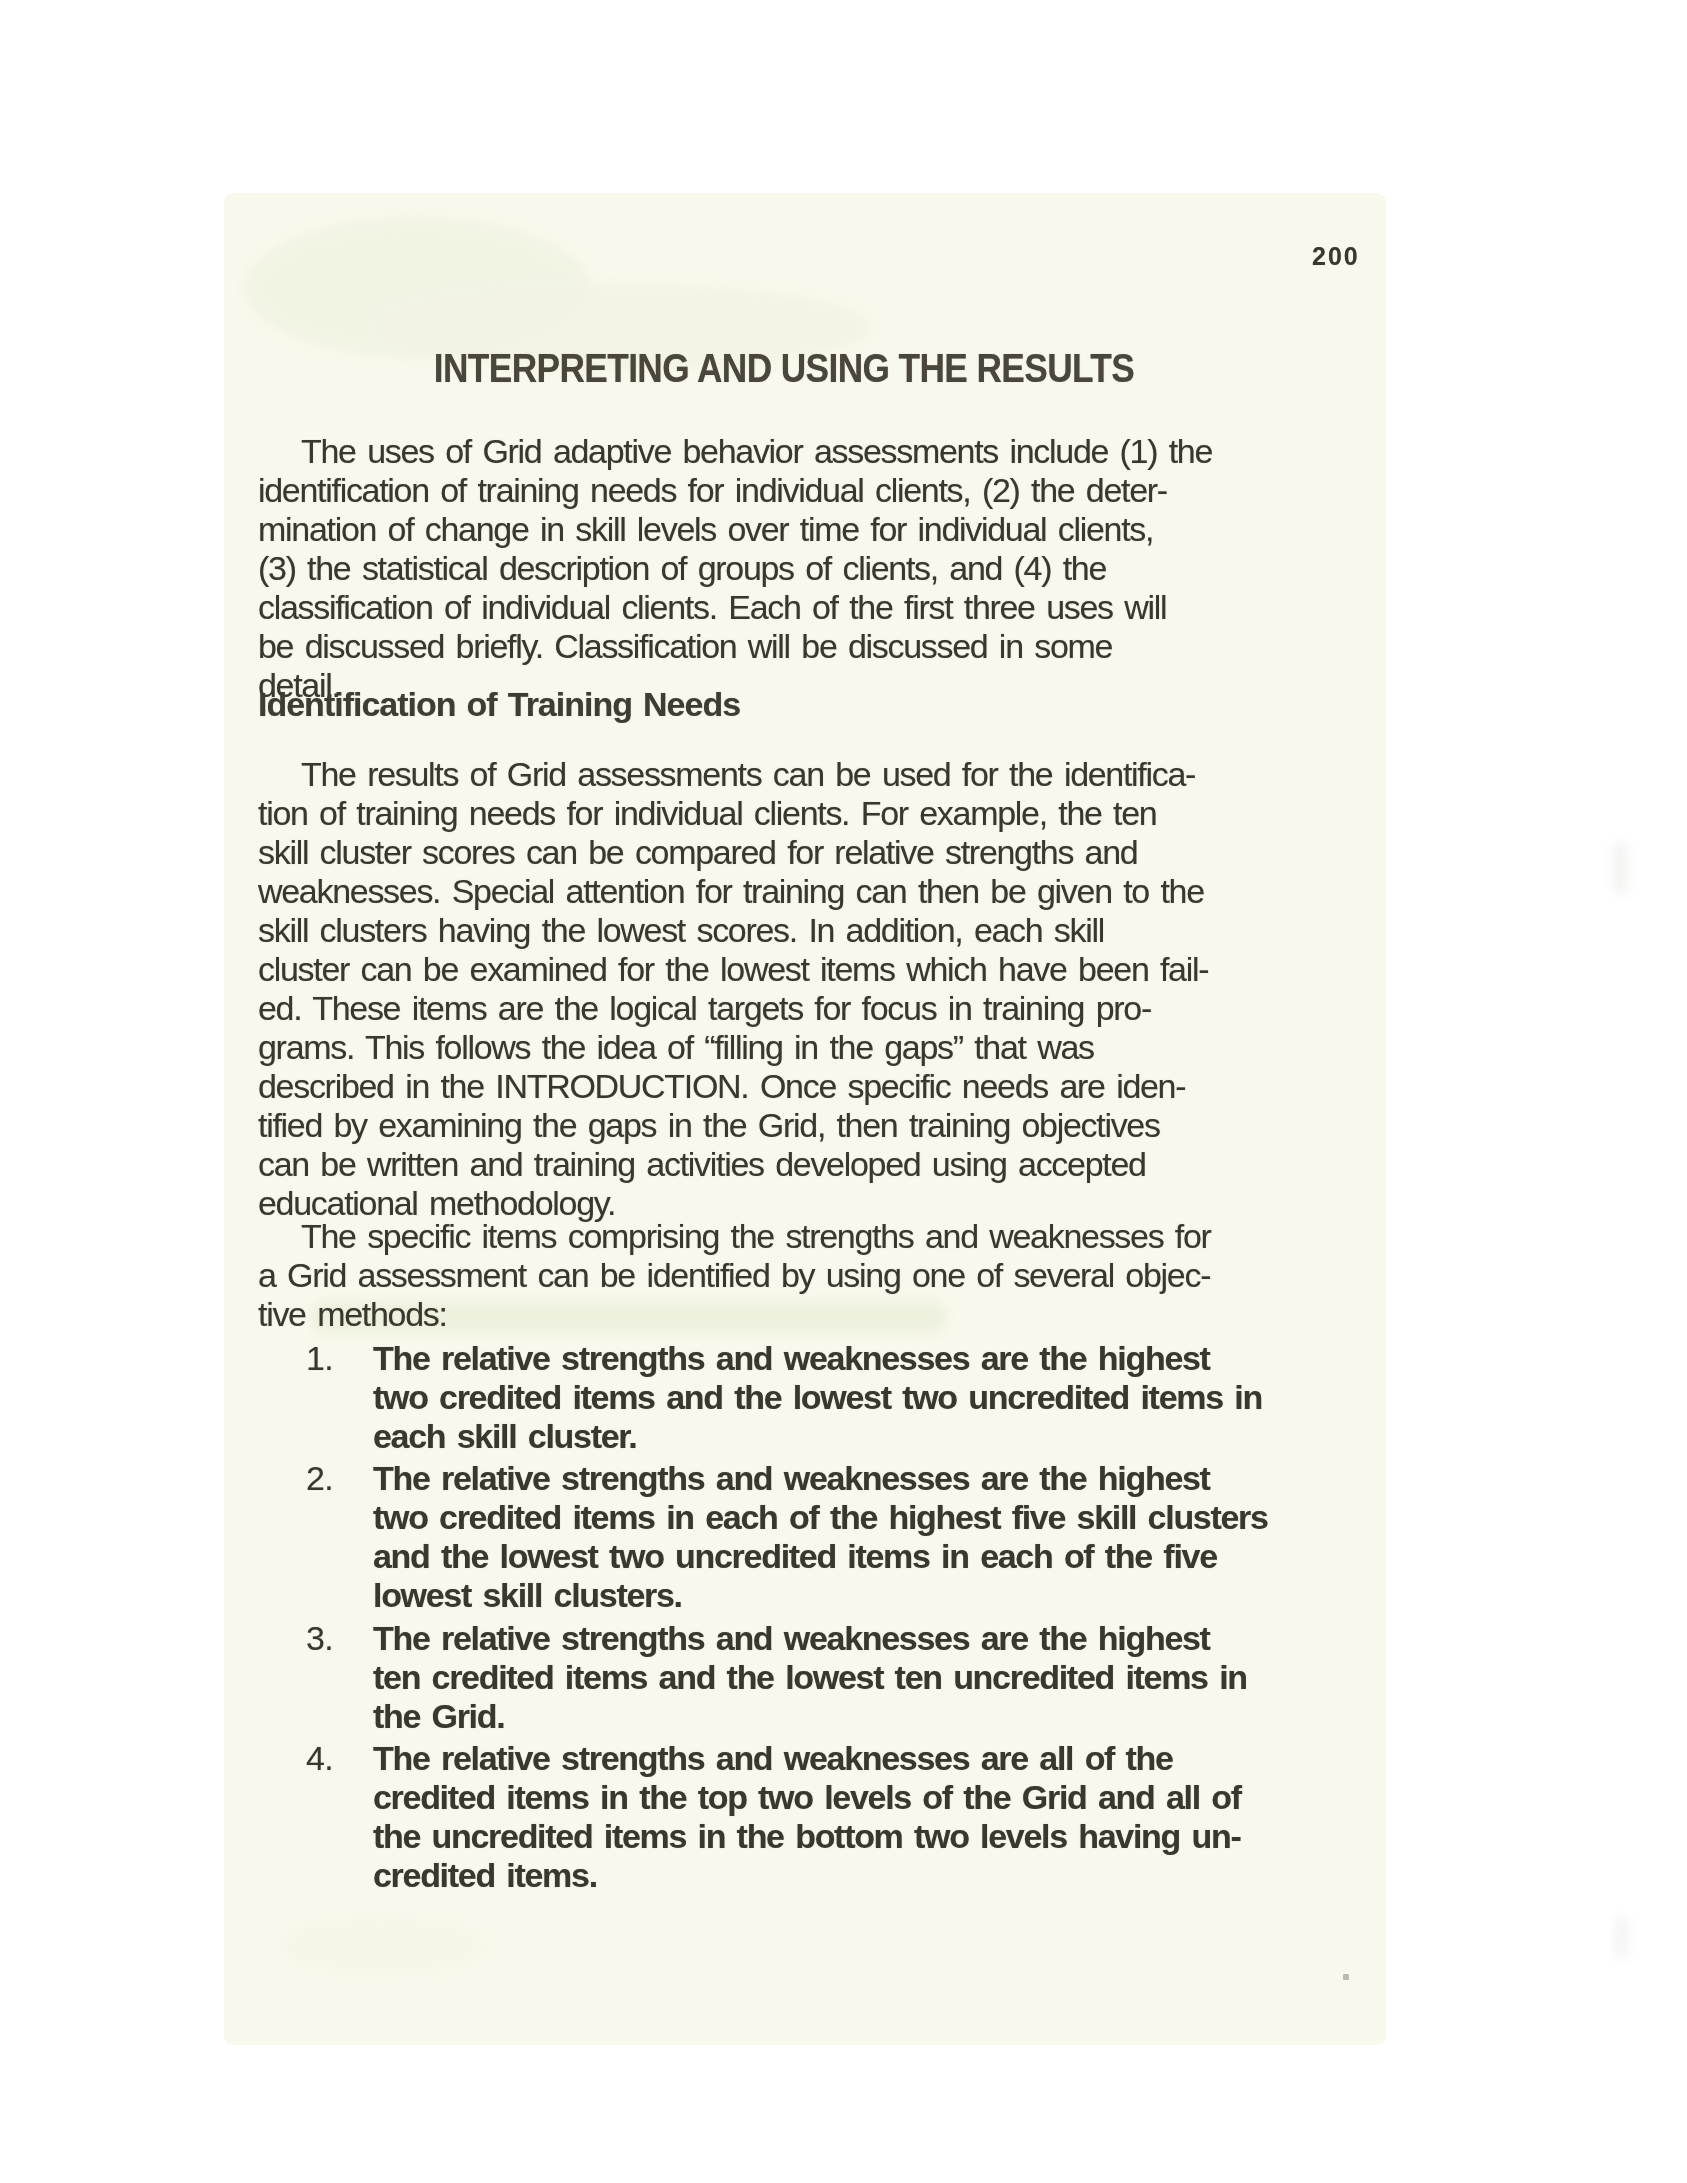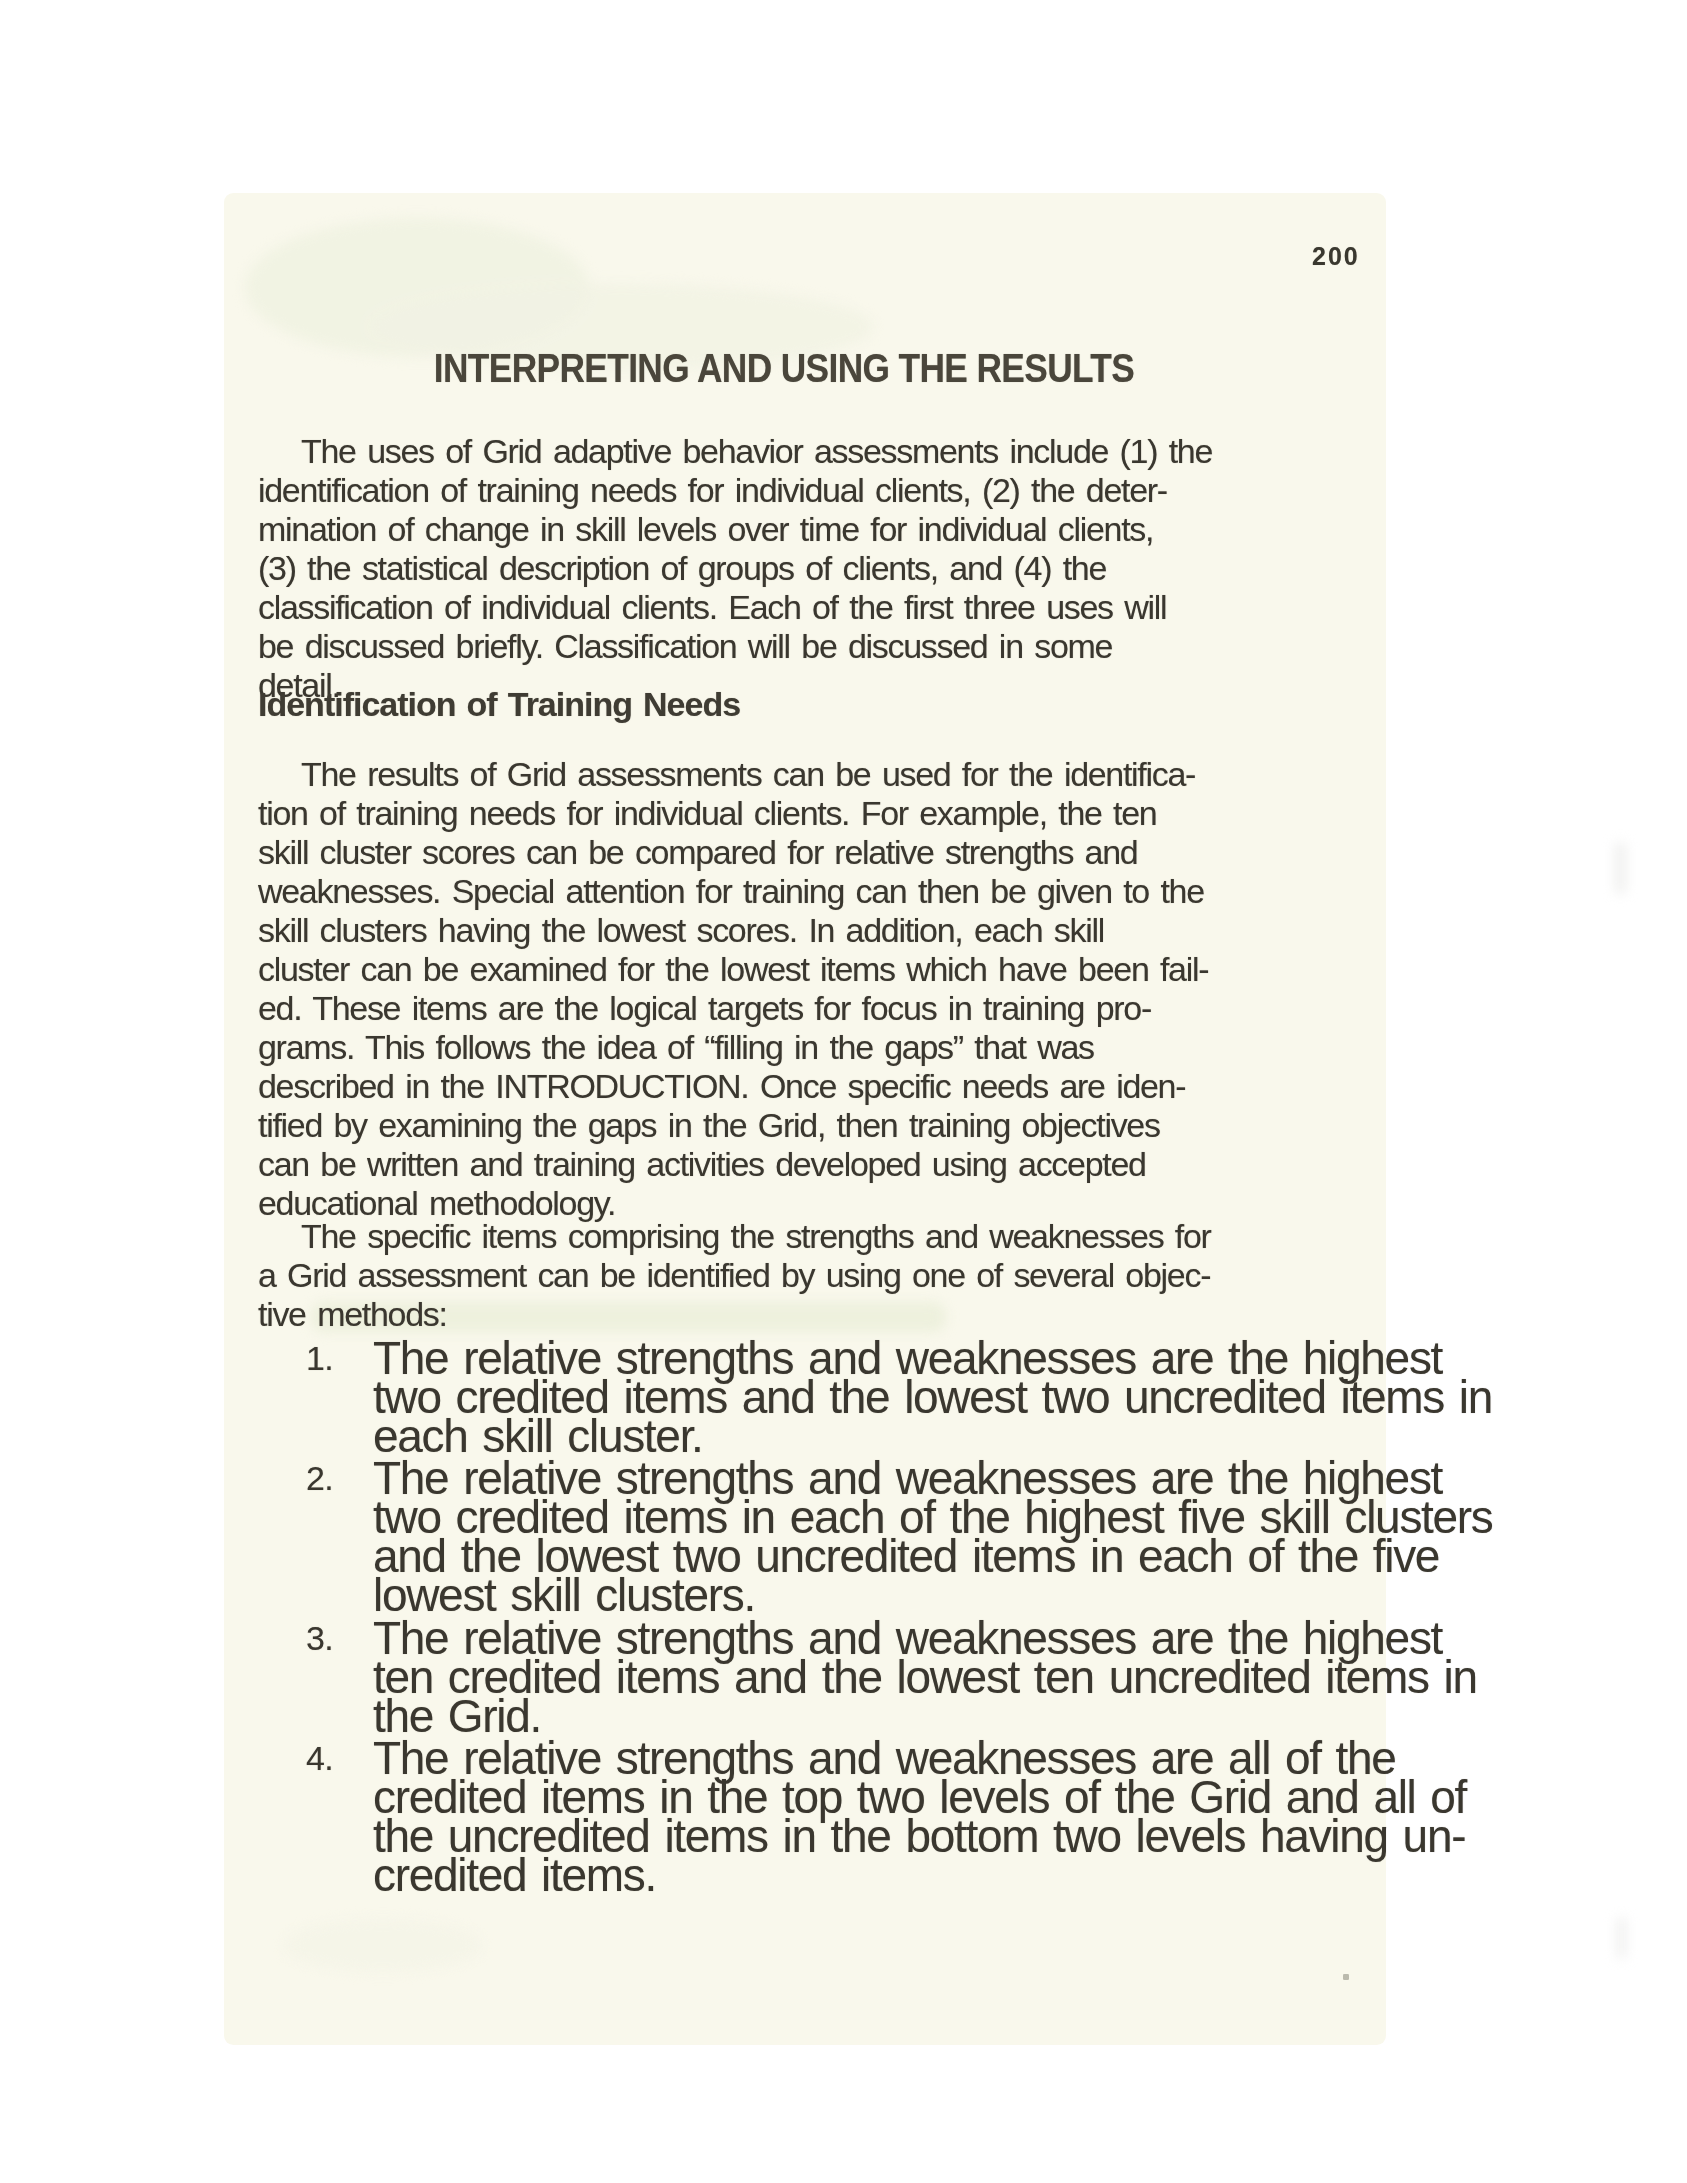--- a/index.html
+++ b/index.html
@@ -63,23 +63,24 @@
   .methods-list{
     position:absolute;left:306px;top:1339px;width:1045px;
   }
   .list-item{display:flex;margin-bottom:3.3px;}
   .item-number{
     flex:0 0 67px;
     font-size:34px;line-height:39px;letter-spacing:-0.7px;
     color:#3a372f;text-shadow:0 0 1px rgba(72,66,54,.38);
   }
   .item-lines{
-    font-size:46px;line-height:39px;letter-spacing:-1.3px;word-spacing:3.3px;
+    font-size:34px;line-height:39px;letter-spacing:-1.3px;word-spacing:3.3px;
     white-space:pre;color:#3a372f;
     text-shadow:0 0 1px rgba(72,66,54,.38);
+    font-weight:bold;
   }
 </style>
 </head>
 <body>
 
 <div class="scan-layer">
   <div class="page-bg"></div>
   <div class="blur-layer">
     <div class="smudge smudge-a"></div>
     <div class="smudge smudge-b"></div>

